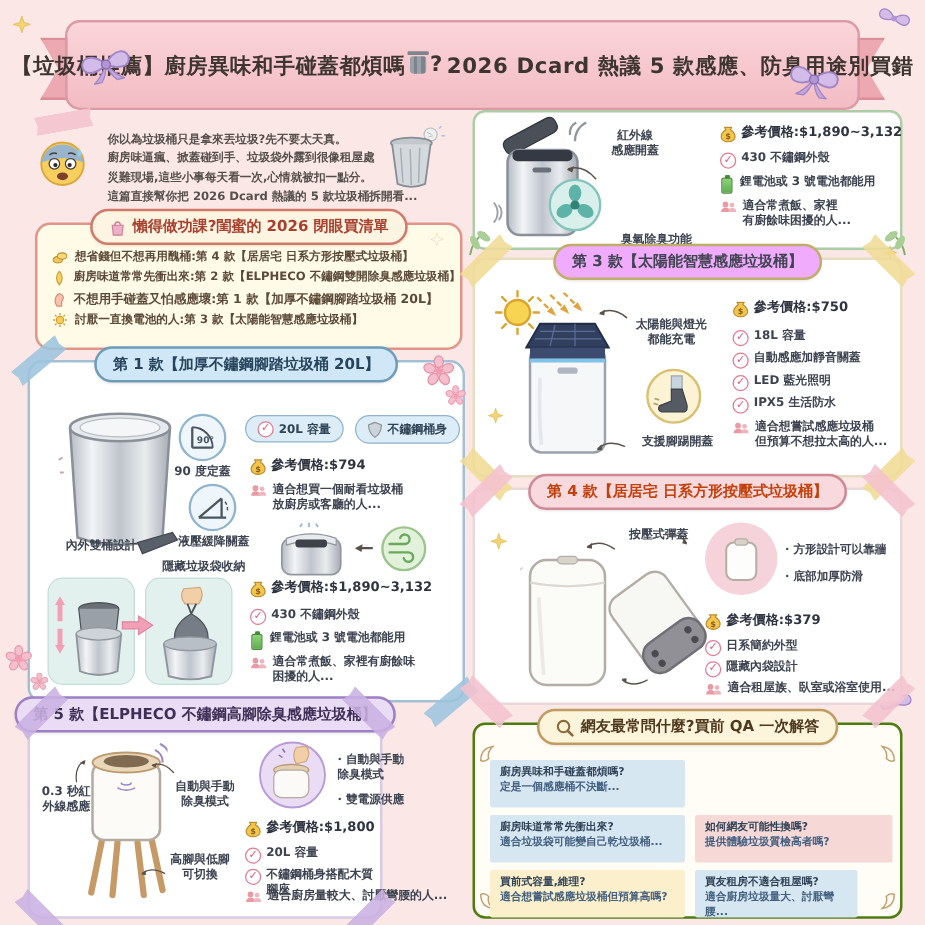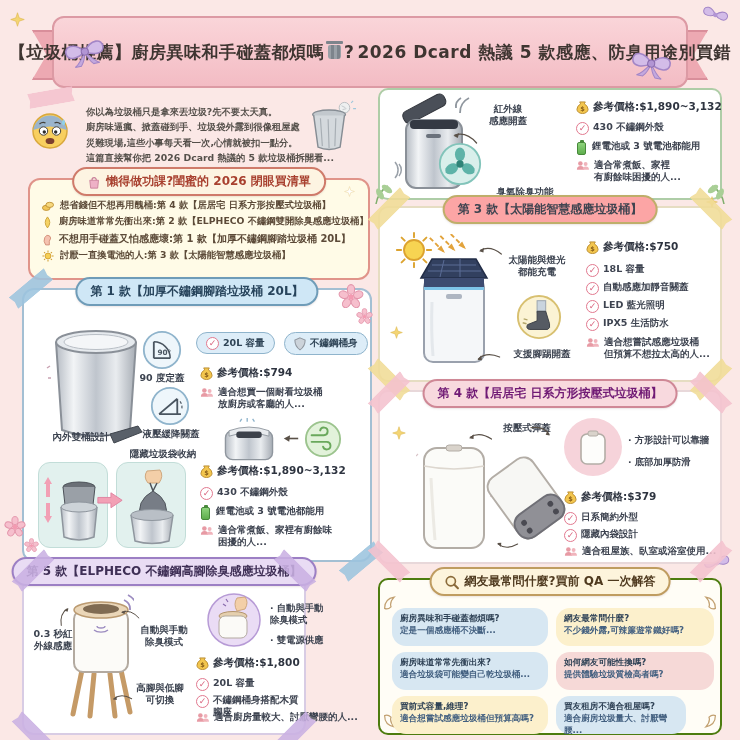--- a/index.html
+++ b/index.html
@@ -35,21 +35,21 @@
 .bul::before{content:"· ";font-weight:900}
 .ck{width:13px;height:13px;border:1.6px solid #e2798f;border-radius:50%;color:#d8647e;font-size:9px;line-height:10px;text-align:center;flex:0 0 auto;font-weight:900;background:#fff;margin-top:1px}
 .ck::before{content:"✓"}
 .batt{width:9px;height:13px;background:linear-gradient(#8ed47c,#5fae4e);border:1px solid #47893a;border-radius:2px;position:relative;flex:0 0 auto;margin:2px 2px 0 1px}
 .batt::before{content:"";position:absolute;top:-3px;left:2px;width:4px;height:2.5px;background:#47893a;border-radius:1px}
 .ic{flex:0 0 auto;margin-top:1px}
 
 
 .badge{position:absolute;display:flex;align-items:center;gap:4px;background:#ddedf8;border:1.5px solid #8fb4cc;border-radius:13px;padding:3px 9px;font-size:9.5px;font-weight:800;color:#2f4456;white-space:nowrap}
 .panel{position:absolute;background:#e2f1ee;border:1px solid #c2ddd8;border-radius:12px}
-.bubble{position:absolute;border-radius:14px;padding:4px 8px;font-weight:800;font-size:8.6px;line-height:1.4}
+.bubble{position:absolute;border-radius:2px;padding:4px 8px;font-weight:800;font-size:8.6px;line-height:1.4}
 .bubble .q{color:#2f4256}
 .bubble .a{color:#436080}
 .bl{background:#d7e7f2}.yl{background:#fcf0cc}.pk{background:#f6d9d7}
 
 
 .tape{position:absolute;width:46px;height:15px;opacity:.88;clip-path:polygon(0 0,100% 0,96% 50%,100% 100%,0 100%,4% 50%);z-index:6}
 .tp-blue{background:#9cc4de}.tp-yel{background:#f0dc96}.tp-pink{background:#f4c2ce}.tp-pur{background:#c9b0e2}
 .carr{position:absolute}
 .curl{position:absolute}
 </style>
@@ -248,21 +248,21 @@
           <ellipse cx="15" cy="9" rx="3" ry="6" fill="#a9cf96" transform="rotate(-55 15 9)"></ellipse>
         </svg>
       </div>
 </div>
 
 <div class="box" style="left:378px;top:206px;width:344px;height:176px;border:2px solid #e6ddc2;border-radius:10px">
   <div class="tape tp-yel" style="left:-14px;top:-7px;transform:rotate(-45deg)"></div>
   <div class="tape tp-yel" style="right:-14px;top:-7px;transform:rotate(45deg)"></div>
   <div class="tape tp-yel" style="left:-14px;bottom:-7px;transform:rotate(45deg)"></div>
   <div class="tape tp-yel" style="right:-14px;bottom:-7px;transform:rotate(-45deg)"></div>
-  <div class="pill" style="background:#fca5a5;border:2px solid #bfae6a;color:#3f4450">
+  <div class="pill" style="background:#f0abfc;border:2px solid #bfae6a;color:#3f4450">
         <span>第 3 款【太陽能智慧感應垃圾桶】</span>
       </div>
   <div class="abs" style="left:14px;top:22px">
     <svg viewBox="0 0 42 42" width="40">
           <circle cx="21" cy="21" r="10.5" fill="#f7d452" stroke="#dca32f" stroke-width="2"></circle>
           <g stroke="#dca32f" stroke-width="2" stroke-linecap="round">
             <path d="M21 3 V7.5 M21 34.5 V39 M3 21 H7.5 M34.5 21 H39 M8 8 L11.2 11.2 M30.8 30.8 L34 34 M34 8 L30.8 11.2 M11.2 30.8 L8 34"></path>
           </g>
         </svg>
   </div>
@@ -496,21 +496,21 @@
         </g>
         <circle cx="12" cy="12" r="2.6" fill="#f39ab1"></circle>
       </svg>
     </div>
 
 <div class="box" style="left:378px;top:390px;width:344px;height:174px;border:2px solid #e8d8da;border-radius:10px">
   <div class="tape tp-pink" style="left:-14px;top:-7px;transform:rotate(-45deg)"></div>
   <div class="tape tp-pink" style="right:-14px;top:-7px;transform:rotate(45deg)"></div>
   <div class="tape tp-pink" style="left:-14px;bottom:-7px;transform:rotate(45deg)"></div>
   <div class="tape tp-pink" style="right:-14px;bottom:-7px;transform:rotate(-45deg)"></div>
-  <div class="pill" style="background:#f8d9de;border:2px solid #cf8896;color:#701a75">
+  <div class="pill" style="background:#f8d9de;border:2px solid #cf8896;color:#c2410c">
         <span>第 4 款【居居宅 日系方形按壓式垃圾桶】</span>
       </div>
   <div class="co" style="left:110px;top:30px;width:74px">按壓式彈蓋</div>
   <div class="carr" style="left:88px;top:38px;transform:scaleX(-1) rotate(15deg)">
         <svg viewBox="0 0 36 22" width="24">
           <path d="M2 18 Q16 2 32 7" fill="none" stroke="#5a5148" stroke-width="1.8" stroke-linecap="round"></path>
           <path d="M34 8 L26 4 L28 11 Z" fill="#5a5148"></path>
         </svg>
       </div>
   <div class="abs" style="left:36px;top:44px">
@@ -680,24 +680,20 @@
     <div class="a">定是一個感應桶不決斷...</div>
   </div>
   <div class="bubble bl" style="left:12px;top:72px;width:156px;height:38px">
     <div class="q">廚房味道常常先衝出來?</div>
     <div class="a">適合垃圾袋可能變自己乾垃圾桶...</div>
   </div>
   <div class="bubble yl" style="left:12px;top:116px;width:156px;height:38px">
     <div class="q">買前式容量,維理?</div>
     <div class="a">適合想嘗試感應垃圾桶但預算高嗎?</div>
   </div>
-  <div class="bubble yl" style="left:176px;top:28px;width:158px;height:38px">
-    <div class="q">網友最常問什麼?</div>
-    <div class="a">不少錢外露,可辣簾遊常鐵好嗎?</div>
-  </div>
   <div class="bubble pk" style="left:176px;top:72px;width:158px;height:38px">
     <div class="q">如何網友可能性換嗎?</div>
     <div class="a">提供體驗垃圾質檢高者嗎?</div>
   </div>
   <div class="bubble bl" style="left:176px;top:116px;width:130px;height:38px">
     <div class="q">買友租房不適合租屋嗎?</div>
     <div class="a">適合廚房垃圾量大、討厭彎腰...</div>
   </div>
 </div>
 

